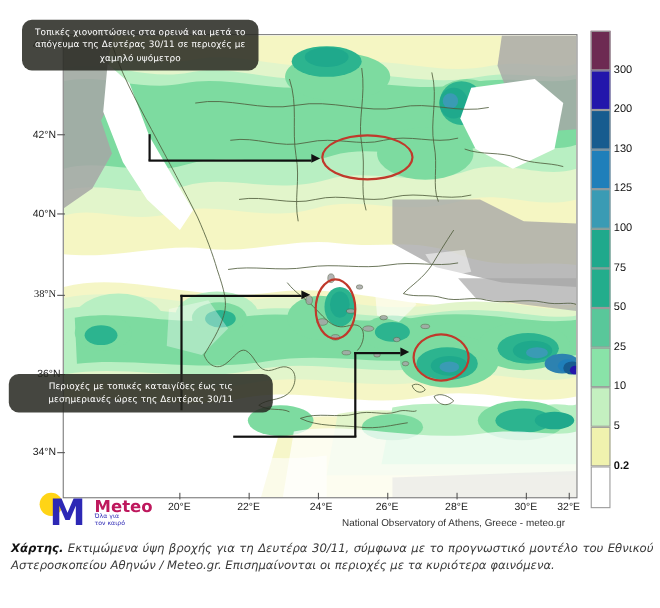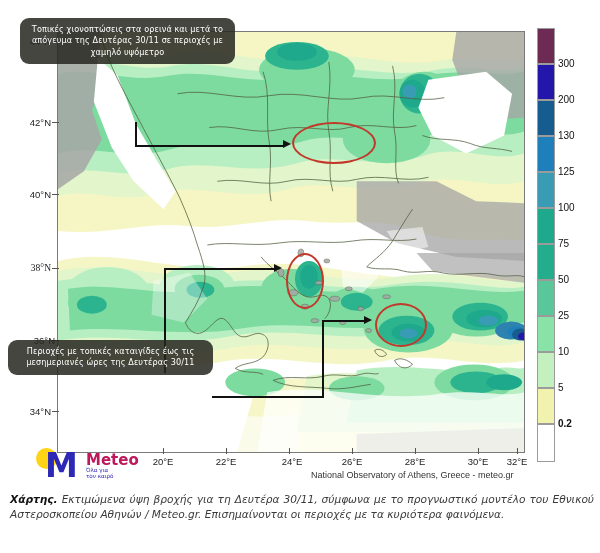--- a/index.html
+++ b/index.html
@@ -70,21 +70,21 @@
     color: #ffffff;
     border-radius: 9px;
     font-size: 8.1px;
     line-height: 11.4px;
     text-align: center;
     padding: 6px 8px;
     font-family: "DejaVu Sans", sans-serif;
     letter-spacing: 0.1px;
   }
   #callout-snow  { left: 20px;  top: 18px;  width: 215px; }
-  #callout-storm { left: 8px;   top: 340px; width: 205px; }
+  #callout-storm { left: 8px;   top: 340px; width: 240px; }
 
   
   .leader { position: absolute; background: #111; }
   .lh { height: 1.6px; }
   .lv { width: 1.6px; }
   .arrow {
     position: absolute;
     width: 0; height: 0;
     border-top: 4.5px solid transparent;
     border-bottom: 4.5px solid transparent;

